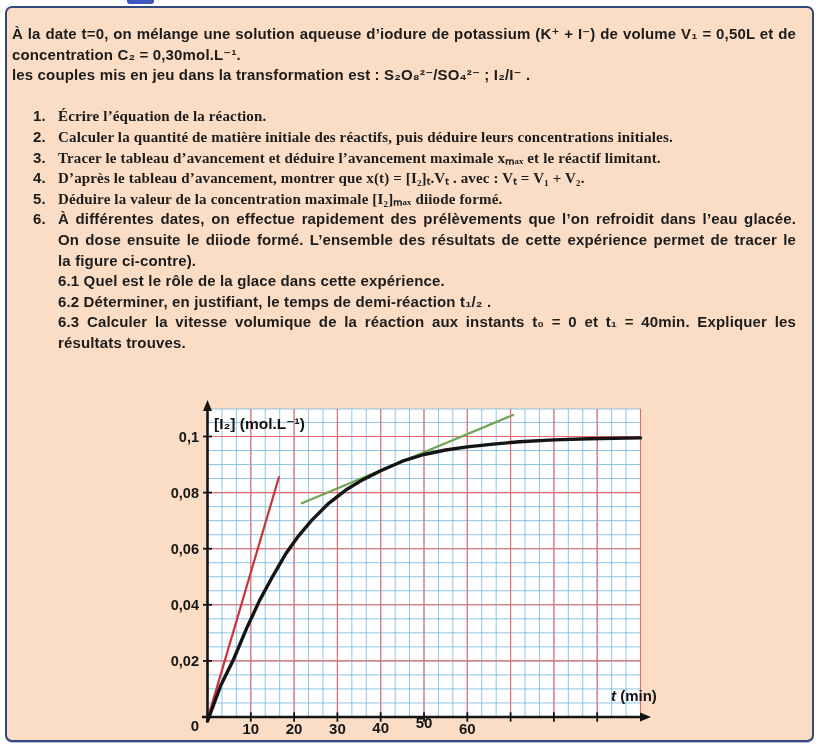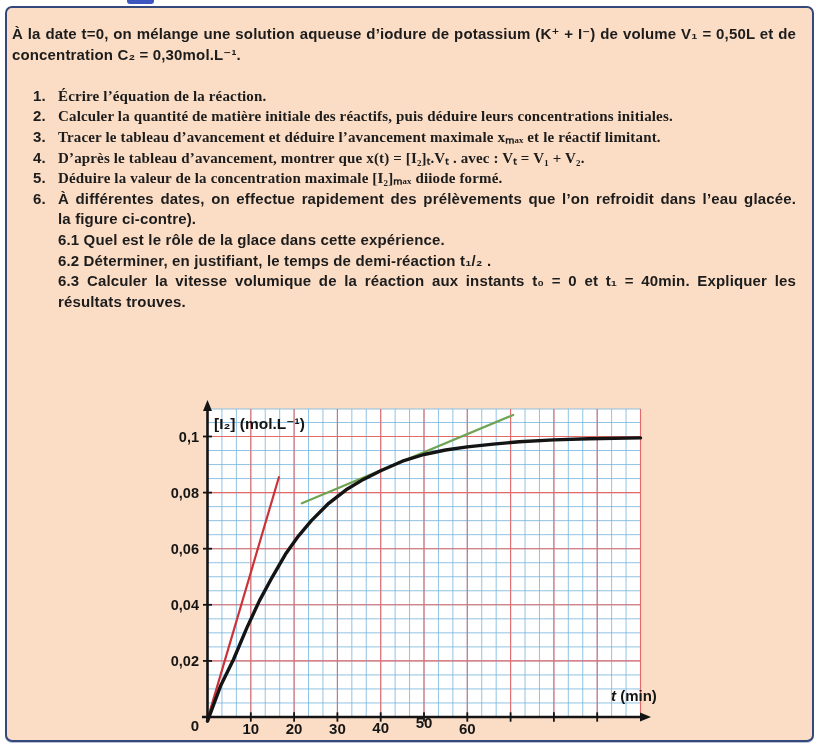--- a/index.html
+++ b/index.html
@@ -27,20 +27,21 @@
 
 <div class="page">
   <div class="title-fragment"></div>
 
   <div class="panel">
     <div class="content">
 
       <p class="intro">
         <span class="line stretch">À la date t=0, on mélange une solution aqueuse d’iodure de potassium (K⁺ + I⁻) de volume V₁ = 0,50L et de</span>
         <span class="line">concentration C₂ = 0,30mol.L⁻¹.</span>
+        <span class="line">les couples mis en jeu dans la transformation est : S₂O₈²⁻/SO₄²⁻ ; I₂/I⁻ .</span>
       </p>
 
       <ol class="questions">
         <li>
           <span class="num">1.</span>
           <span class="qtext">Écrire l’équation de la réaction.</span>
         </li>
         <li>
           <span class="num">2.</span>
           <span class="qtext">Calculer la quantité de matière initiale des réactifs, puis déduire leurs concentrations initiales.</span>
@@ -53,20 +54,21 @@
           <span class="num">4.</span>
           <span class="qtext">D’après le tableau d’avancement, montrer que x(t) = [I₂]ₜ.Vₜ . avec : Vₜ = V₁ + V₂.</span>
         </li>
         <li>
           <span class="num">5.</span>
           <span class="qtext">Déduire la valeur de la concentration maximale [I₂]ₘₐₓ diiode formé.</span>
         </li>
         <li>
           <span class="num">6.</span>
           <span class="line stretch">À différentes dates, on effectue rapidement des prélèvements que l’on refroidit dans l’eau glacée.</span>
+          <span class="line stretch">On dose ensuite le diiode formé. L’ensemble des résultats de cette expérience permet de tracer le</span>
           <span class="line">la figure ci-contre).</span>
           <span class="sub">6.1 Quel est le rôle de la glace dans cette expérience.</span>
           <span class="sub">6.2 Déterminer, en justifiant, le temps de demi-réaction t₁/₂ .</span>
           <span class="sub stretch">6.3 Calculer la vitesse volumique de la réaction aux instants t₀ = 0 et t₁ = 40min. Expliquer les</span>
           <span class="sub">résultats trouves.</span>
         </li>
       </ol>
     </div>
   </div>
 

